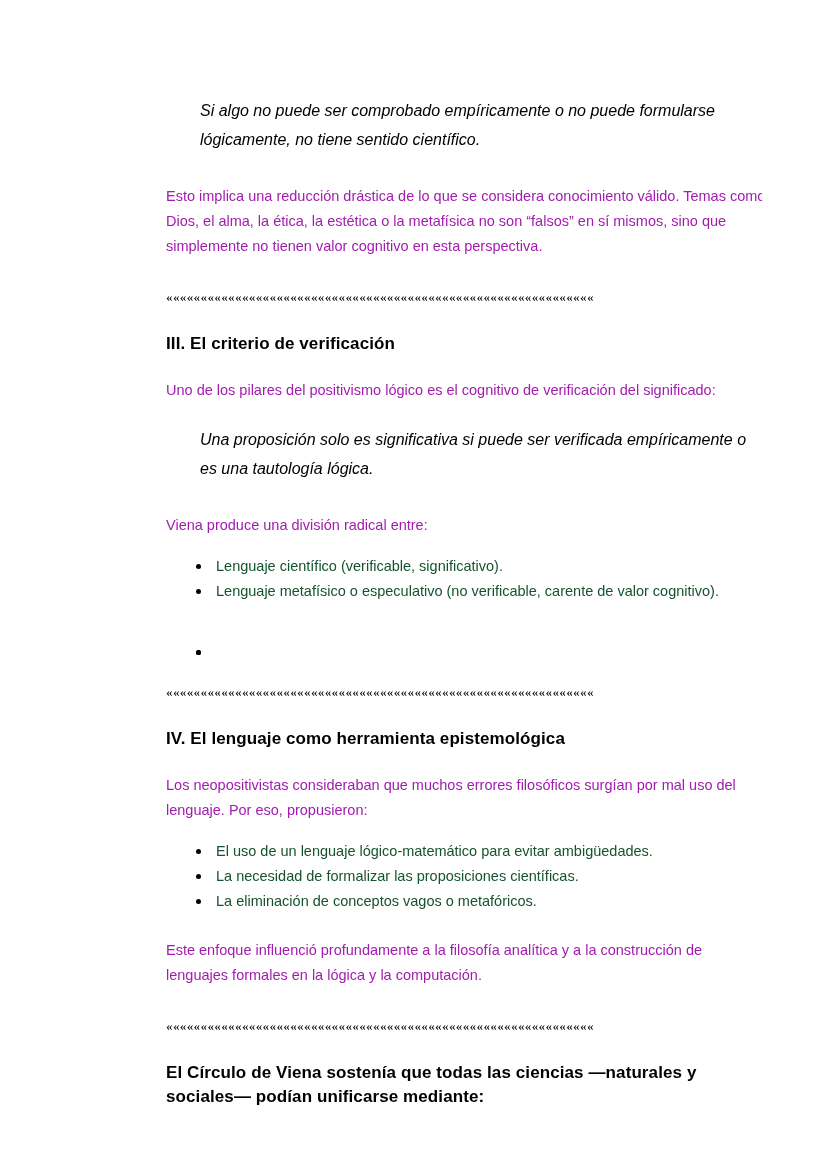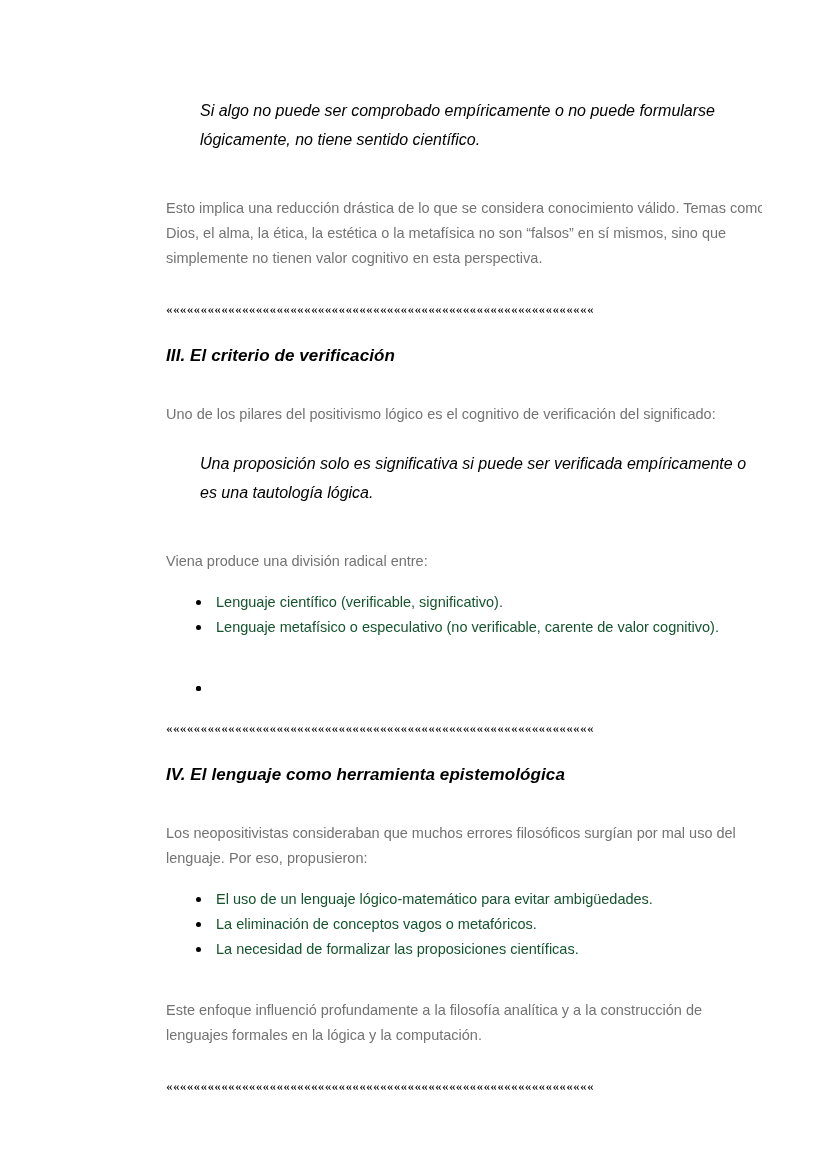--- a/index.html
+++ b/index.html
@@ -24,44 +24,43 @@
   .content {
     position: absolute;
     left: 100px;
     top: 96px;
     width: 600px;
   }
 
   
 
   p.body-text {
-    margin: 16px 0 0 0;
+    margin: 4px 0 0 0;
     font-size: 14.5px;
     line-height: 25px;
-    color: #737373;
+    color: #a21caf;
     text-align: left;
   }
 
   blockquote.quote {
     margin: 0;
     padding: 0 0 0 34px;
     font-size: 16px;
     font-style: italic;
     line-height: 29px;
     color: #000000;
   }
 
   h2.section-heading {
     margin: 0;
     font-size: 17px;
     font-weight: bold;
     line-height: 24px;
     color: #000000;
     letter-spacing: 0.1px;
-    font-style: italic;
   }
 
   .divider {
     font-size: 13px;
     line-height: 16px;
     color: #1a1a1a;
     letter-spacing: 0.4px;
     white-space: nowrap;
     overflow: hidden;
     width: 600px;
@@ -178,38 +177,39 @@
 
     <div class="sp-para-to-list"></div>
 
     <ul class="bullets">
       <li>
         <span class="dot"></span>
         <span>El uso de un lenguaje lógico-matemático para evitar ambigüedades.</span>
       </li>
       <li>
         <span class="dot"></span>
+        <span>La necesidad de formalizar las proposiciones científicas.</span>
+      </li>
+      <li>
+        <span class="dot"></span>
         <span>La eliminación de conceptos vagos o metafóricos.</span>
       </li>
-      <li>
-        <span class="dot"></span>
-        <span>La necesidad de formalizar las proposiciones científicas.</span>
-      </li>
     </ul>
 
     <div class="sp-list-to-para"></div>
 
     <p class="body-text">Este enfoque influenció profundamente a la filosofía analítica y a la construcción de lenguajes formales en la lógica y la computación.</p>
 
     <div class="sp-para-to-div"></div>
 
     <div class="divider">««««««««««««««««««««««««««««««««««««««««««««««««««««««««««««««</div>
 
     <div class="sp-div-to-head"></div>
 
+    <h2 class="section-heading">El Círculo de Viena sostenía que todas las ciencias —naturales y sociales— podían unificarse mediante:</h2>
 
     <div class="sp-head-to-para"></div>
 
     <p class="body-text"></p>
 
     <ul class="bullets">
       <li>
         
         <span></span>
       </li>

